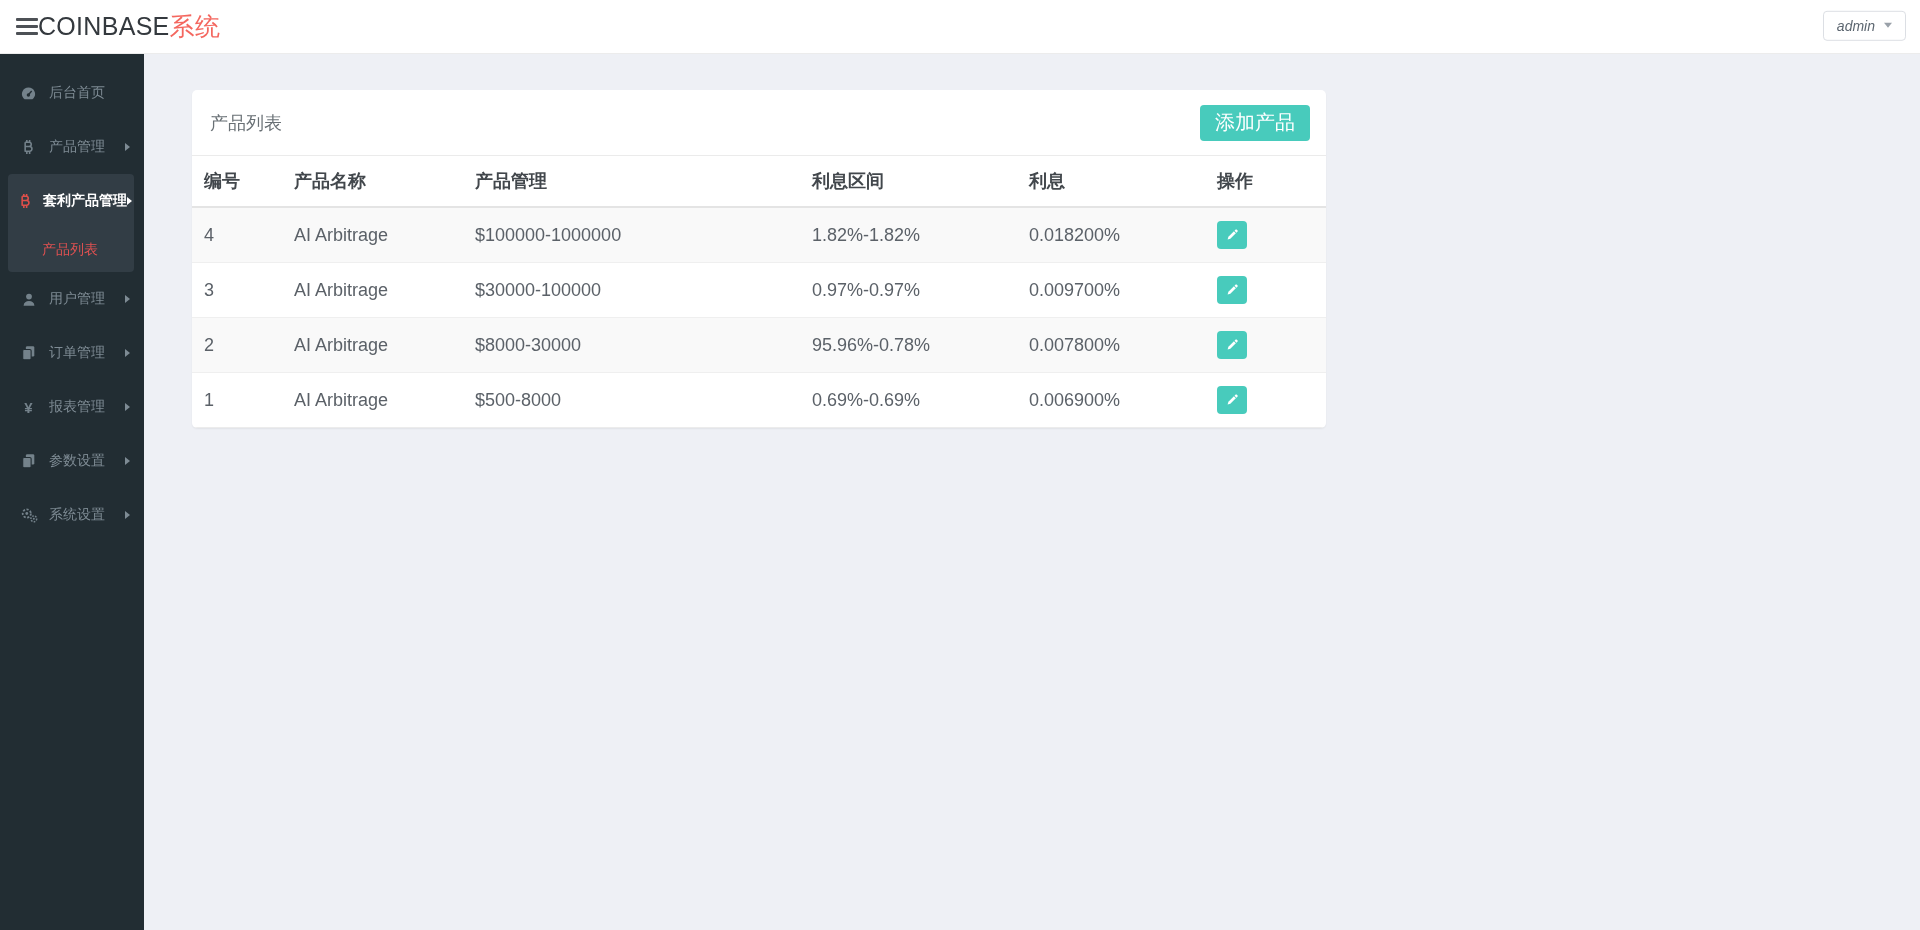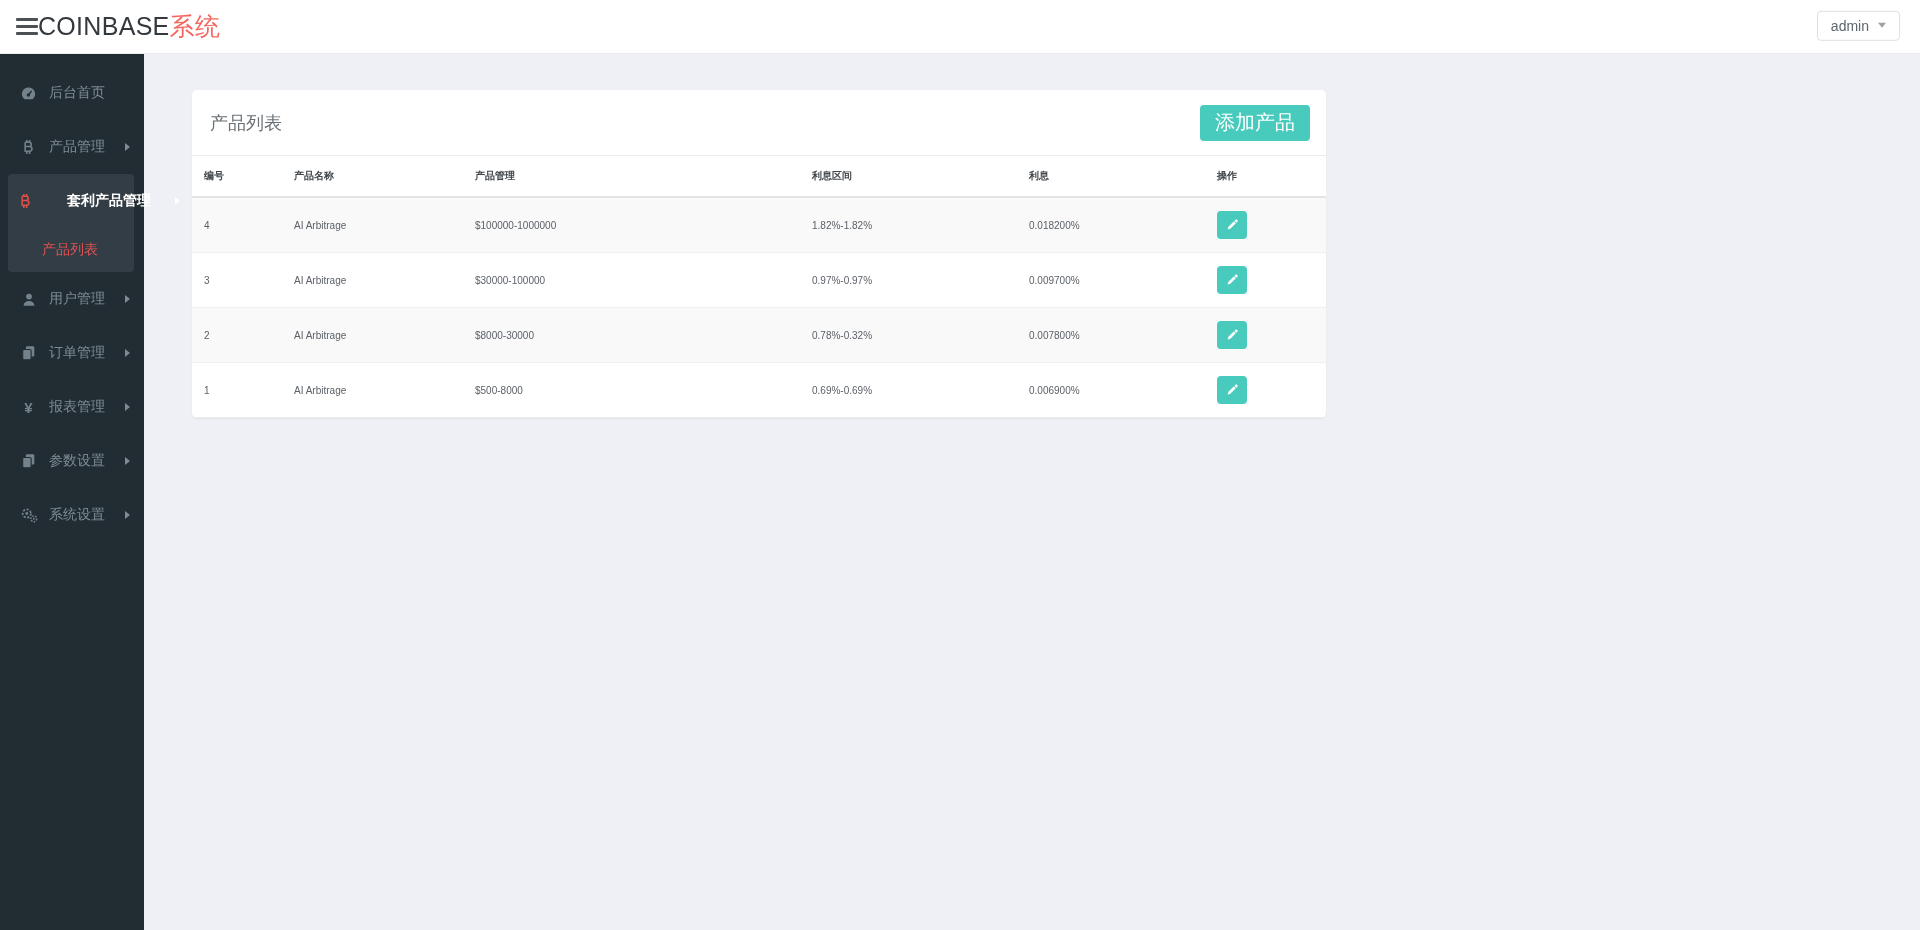--- a/index.html
+++ b/index.html
@@ -17,25 +17,25 @@
     background: #ffffff;
     border-bottom: 1px solid #ececec;
     display: flex; align-items: center;
     z-index: 20;
   }
   .hamburger { margin-left: 16px; width: 22px; cursor: pointer; }
   .hamburger div { height: 3.5px; background: #4d5156; margin: 3.5px 0; border-radius: 1px; }
   .brand { font-size: 25px; color: #34393e; letter-spacing: .3px; white-space: nowrap; }
   .brand .accent { color: #f4675f; }
   .user-menu {
-    position: absolute; right: 20px; top: 50%; transform: translateY(-54%);
+    position: absolute; right: 14px; top: 50%; transform: translateY(-54%);
     display: flex; align-items: center; gap: 9px;
     border: 1px solid #dcdfe4; border-radius: 4px;
     background: #fff; padding: 6px 13px;
-    font-size: 14px; color: #5c6670; cursor: pointer;
+    font-size: 14px; color: #5c6670; cursor: pointer; font-style: italic;
   }
   .caret-down {
     width: 0; height: 0;
     border-left: 4.5px solid transparent; border-right: 4.5px solid transparent;
     border-top: 5px solid #9aa1a9;
   }
 
   
   .sidebar {
     position: absolute; top: 54px; left: 0; bottom: 0; width: 144px;
@@ -50,21 +50,21 @@
     width: 19px; margin-right: 11px; color: #74828b;
     display: flex; justify-content: center; align-items: center; font-size: 15px;
   }
   .side-item .label { flex: 1; }
   .chev {
     width: 0; height: 0;
     border-top: 4px solid transparent; border-bottom: 4px solid transparent;
     border-left: 5px solid #7e8b94;
   }
   .side-group { background: #323d45; border-radius: 4px; margin: 0 10px 0 8px; }
-  .side-group .side-item { padding-left: 11px; padding-right: 18px; gap: 24px; }
+  .side-group .side-item { padding-left: 11px; padding-right: 18px; }
   .side-item.active-parent { color: #ffffff; font-weight: bold; }
   .side-item.active-parent .icon { color: #e04f4a; }
   .side-item.active-parent .chev { border-left-color: #ffffff; }
   .side-sub {
     height: 44px; display: flex; align-items: center;
     padding-left: 34px; font-size: 14px; color: #e05151; cursor: pointer;
   }
 
   
   .main { position: absolute; top: 54px; left: 180px; right: 0; bottom: 0; }
@@ -78,21 +78,21 @@
     height: 65px; display: flex; align-items: center; justify-content: space-between;
     padding: 0 16px 0 18px;
   }
   .card-title { font-size: 18px; color: #697075; }
   .btn-add {
     height: 36px; padding: 0 15px; border: none; border-radius: 4px;
     background: #48cbbc; color: #ffffff; font-size: 20px; cursor: pointer;
     font-family: inherit;
   }
 
-  table.products { width: 100%; border-collapse: collapse; font-size: 10px; table-layout: fixed; }
+  table.products { width: 100%; border-collapse: collapse; font-size: 18px; table-layout: fixed; }
   .products thead th {
     text-align: left; font-weight: bold; color: #42474c;
     padding: 13px 12px;
     border-top: 1px solid #ebebeb; border-bottom: 2px solid #e4e4e4;
   }
   .products tbody td {
     padding: 13px 12px; color: #5b6168;
     border-bottom: 1px solid #efefef;
   }
   .products tbody tr:nth-child(odd) { background: #f9f9f9; }
@@ -268,21 +268,21 @@
           </svg>
         </span>
       </button>
     </td>
   </tr>
 
   <tr>
     <td>2</td>
     <td>AI Arbitrage</td>
     <td>$8000-30000</td>
-    <td>0.78%-0.32%</td>
+    <td>95.96%-0.78%</td>
     <td>0.007800%</td>
     <td>
       <button class="btn-edit">
         <span style="display:flex">
           <svg width="14" height="14" viewBox="0 0 16 16" fill="#ffffff">
             <path d="M3 13.2l.9-3.1 6.3-6.3 2.2 2.2-6.3 6.3L3 13.2z"></path>
             <path d="M10.9 3.1l1.3-1.3c.3-.3.8-.3 1.1 0l1.1 1.1c.3.3.3.8 0 1.1l-1.3 1.3-2.2-2.2z"></path>
           </svg>
         </span>
       </button>

